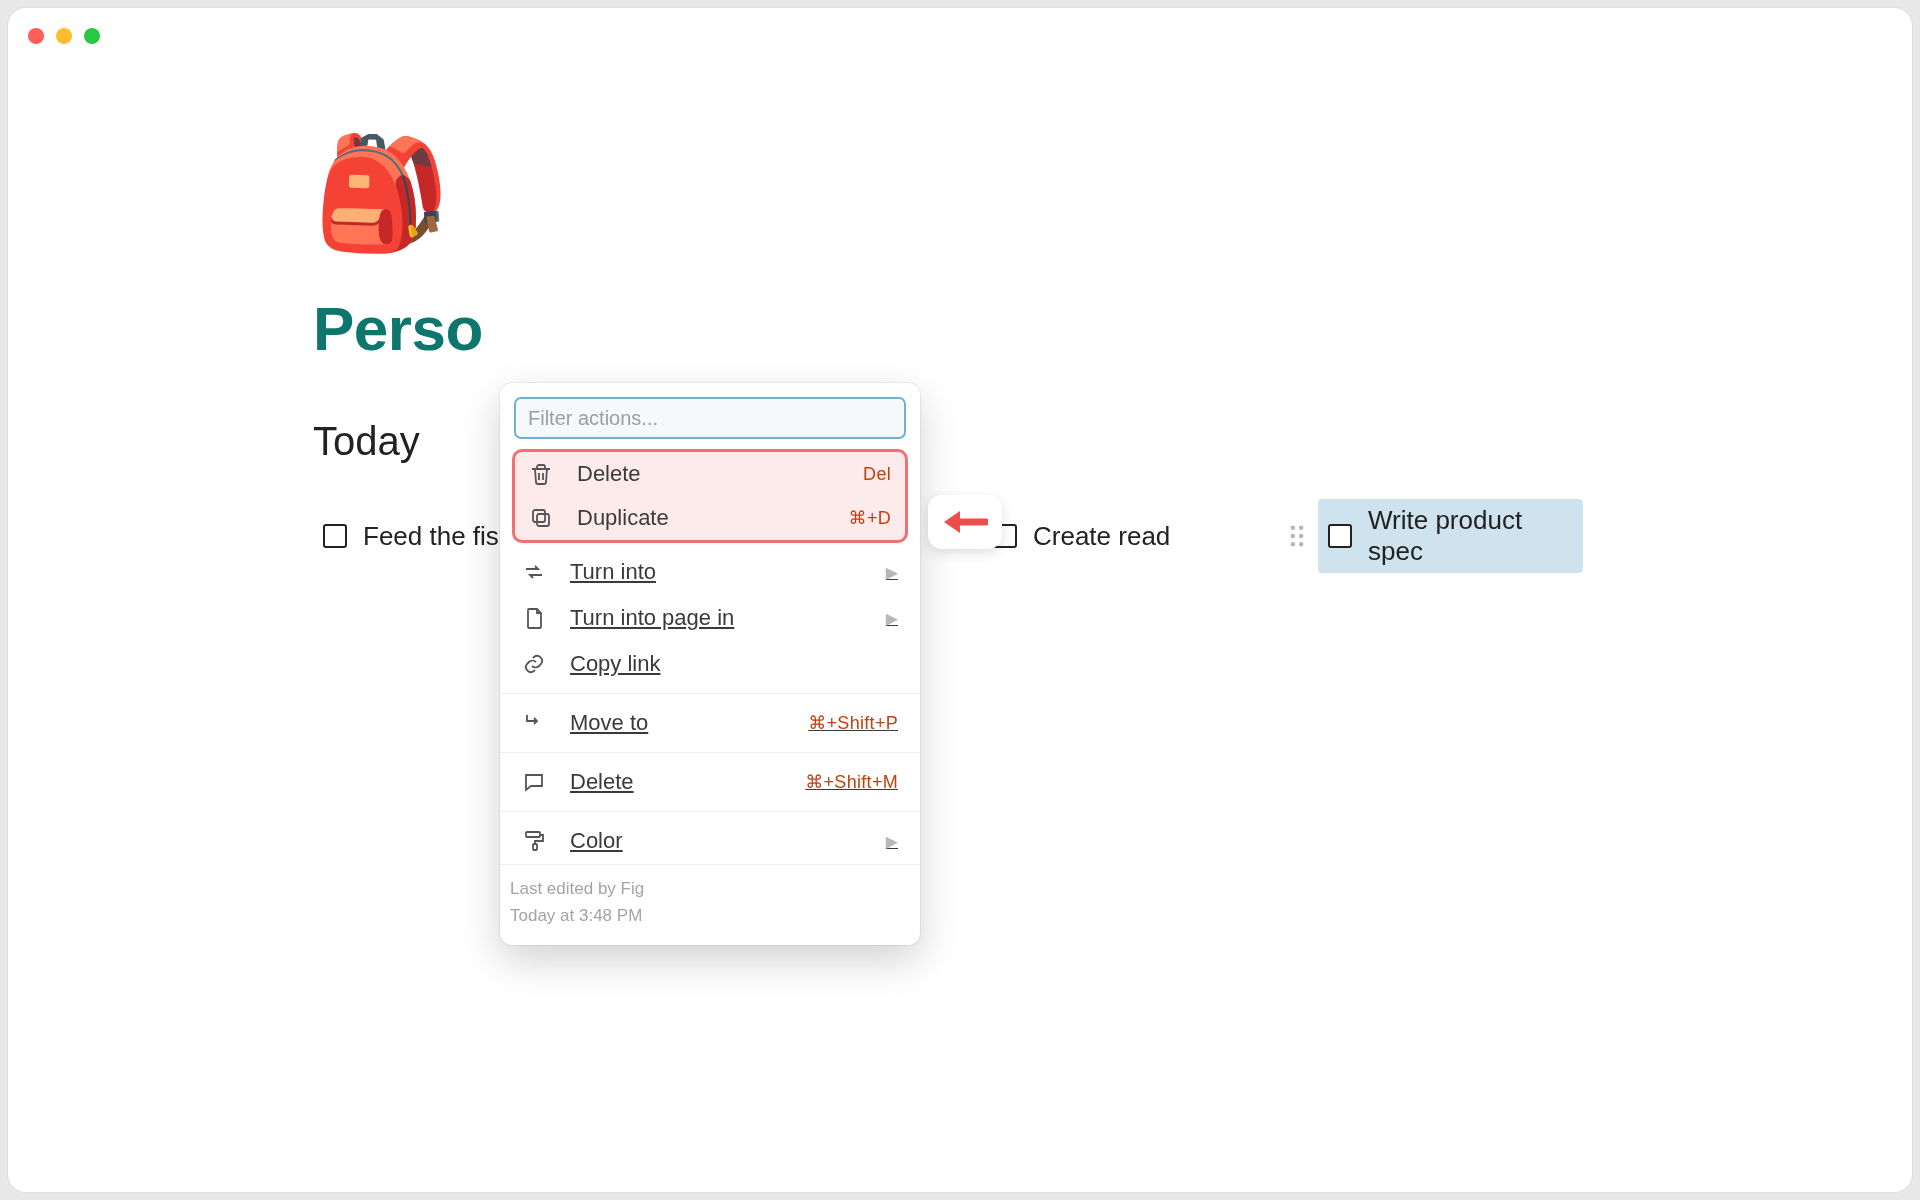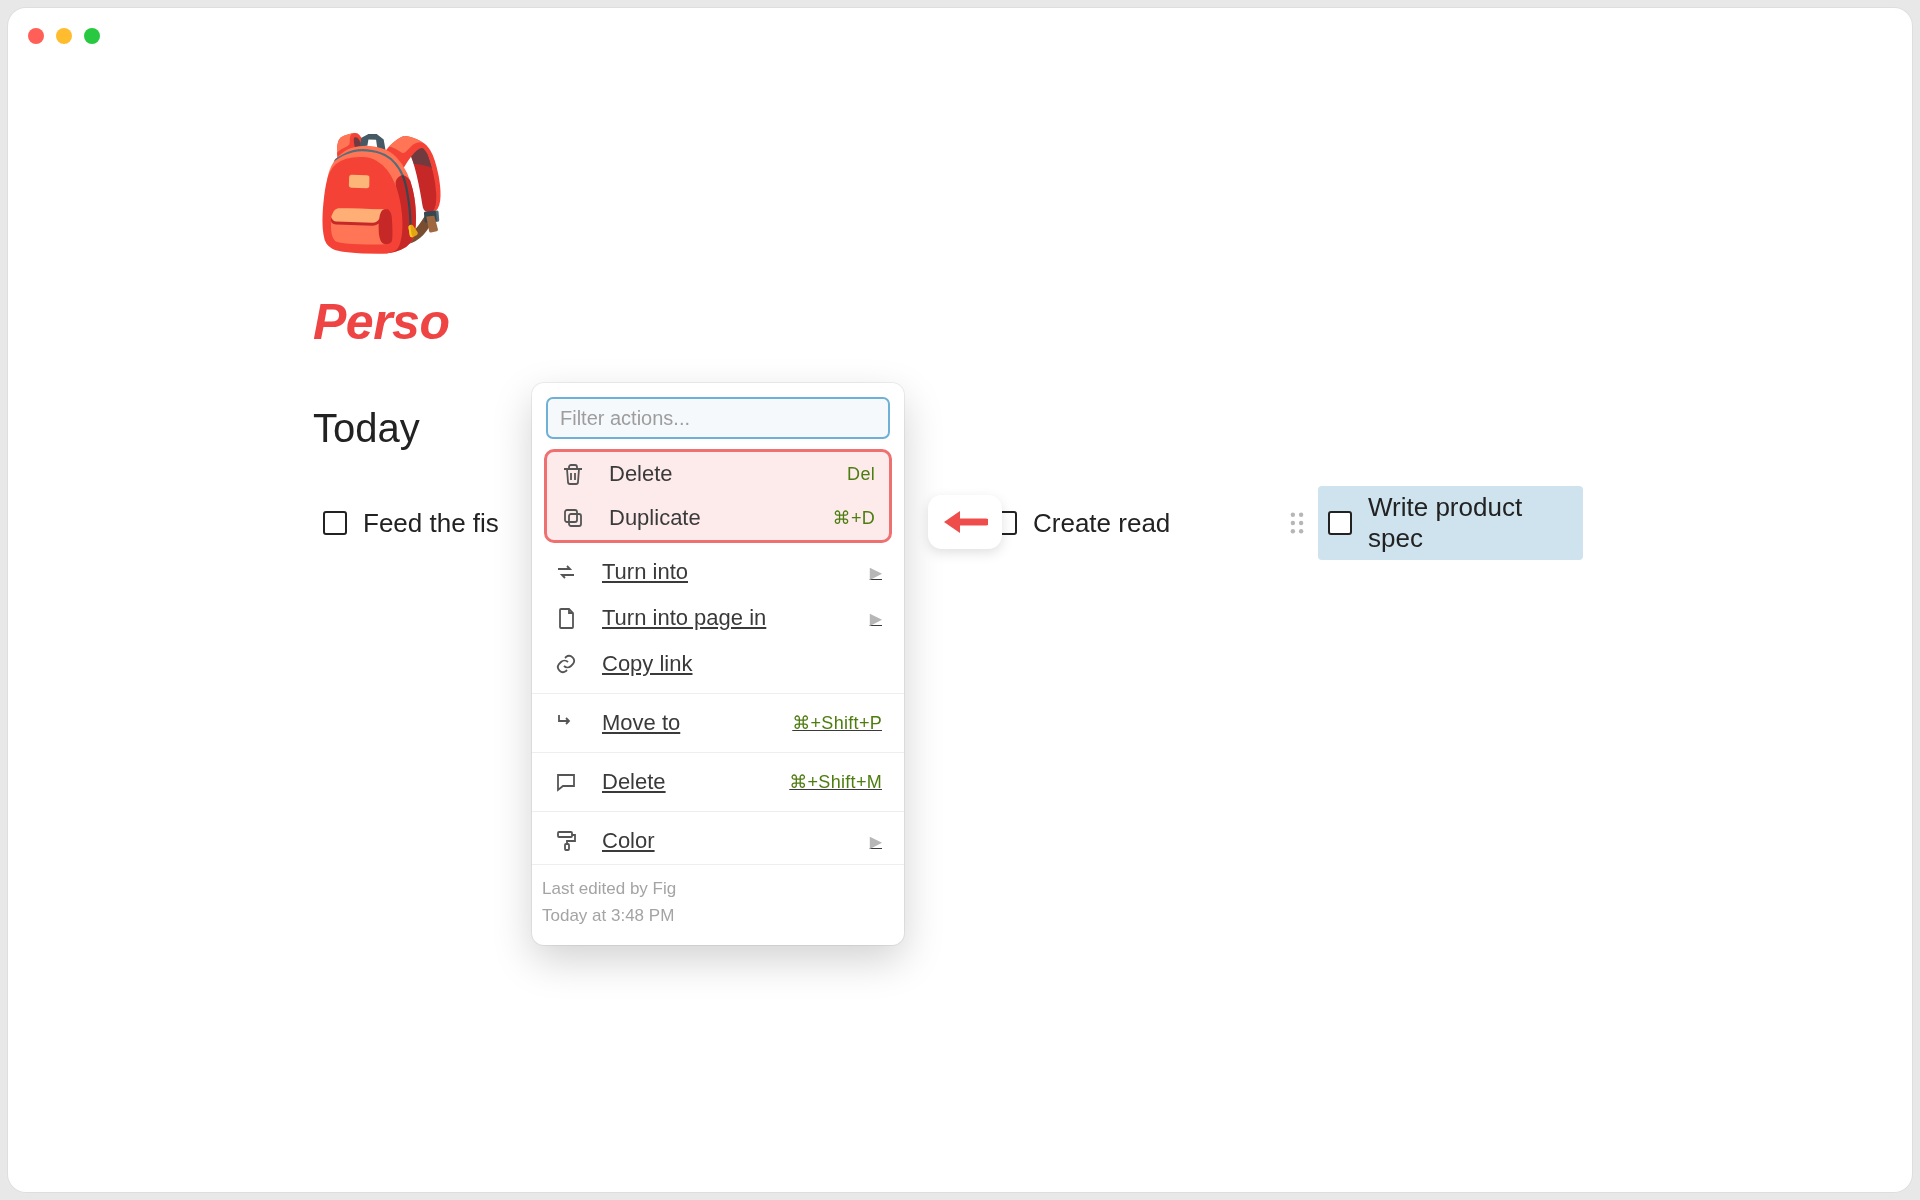--- a/index.html
+++ b/index.html
@@ -42,26 +42,25 @@
       left: 305px; top: 130px; right: 120px;
       color: #222;
     }
 
     .page-emoji {
       font-size: 110px;
       line-height: 1;
       margin-bottom: 45px;
     }
     .page-title {
-      font-size: 50px;
+      font-size: 62px;
       font-weight: 700;
       letter-spacing: -.5px;
       margin-bottom: 55px;
-      color: #ef4444;
-      font-style: italic;
+      color: #0f766e;
     }
     .section-heading {
       font-size: 40px;
       font-weight: 400;
       margin-bottom: 35px;
       color: #222;
     }
 
     .tasks {
       display: grid;
@@ -99,22 +98,22 @@
       width: 24px; height: 24px;
       border: 2px solid #222;
       border-radius: 3px;
       flex-shrink: 0;
       background: #fff;
     }
 
     
     .popover {
       position: absolute;
-      left: 524px; top: 375px;
-      width: 372px;
+      left: 492px; top: 375px;
+      width: 420px;
       background: #fff;
       border-radius: 12px;
       box-shadow: 0 15px 40px rgba(0,0,0,.18), 0 0 0 1px rgba(0,0,0,.06);
       overflow: hidden;
       z-index: 20;
       font-size: 22px;
     }
     .popover .filter-wrap {
       padding: 14px 14px 10px;
     }
@@ -143,21 +142,21 @@
       align-items: center;
       gap: 24px;
       padding: 10px 14px;
       cursor: pointer;
       color: #3a3a3a;
     }
     .highlight-group .menu-item { padding: 9px 14px; }
     .menu-item.plain { padding: 10px 22px; text-decoration: underline; }
     .menu-item .label { flex: 1; }
     .menu-item .kbd {
-      color: #4d7c0f;
+      color: #c2410c;
       font-size: 18px;
       letter-spacing: .3px;
     }
     .menu-item .chev { color: #b7b7b7; font-size: 16px; }
     .menu-icon {
       width: 24px; height: 24px;
       flex-shrink: 0;
       color: #555;
     }
     .menu-icon svg { width: 100%; height: 100%; display: block; }

